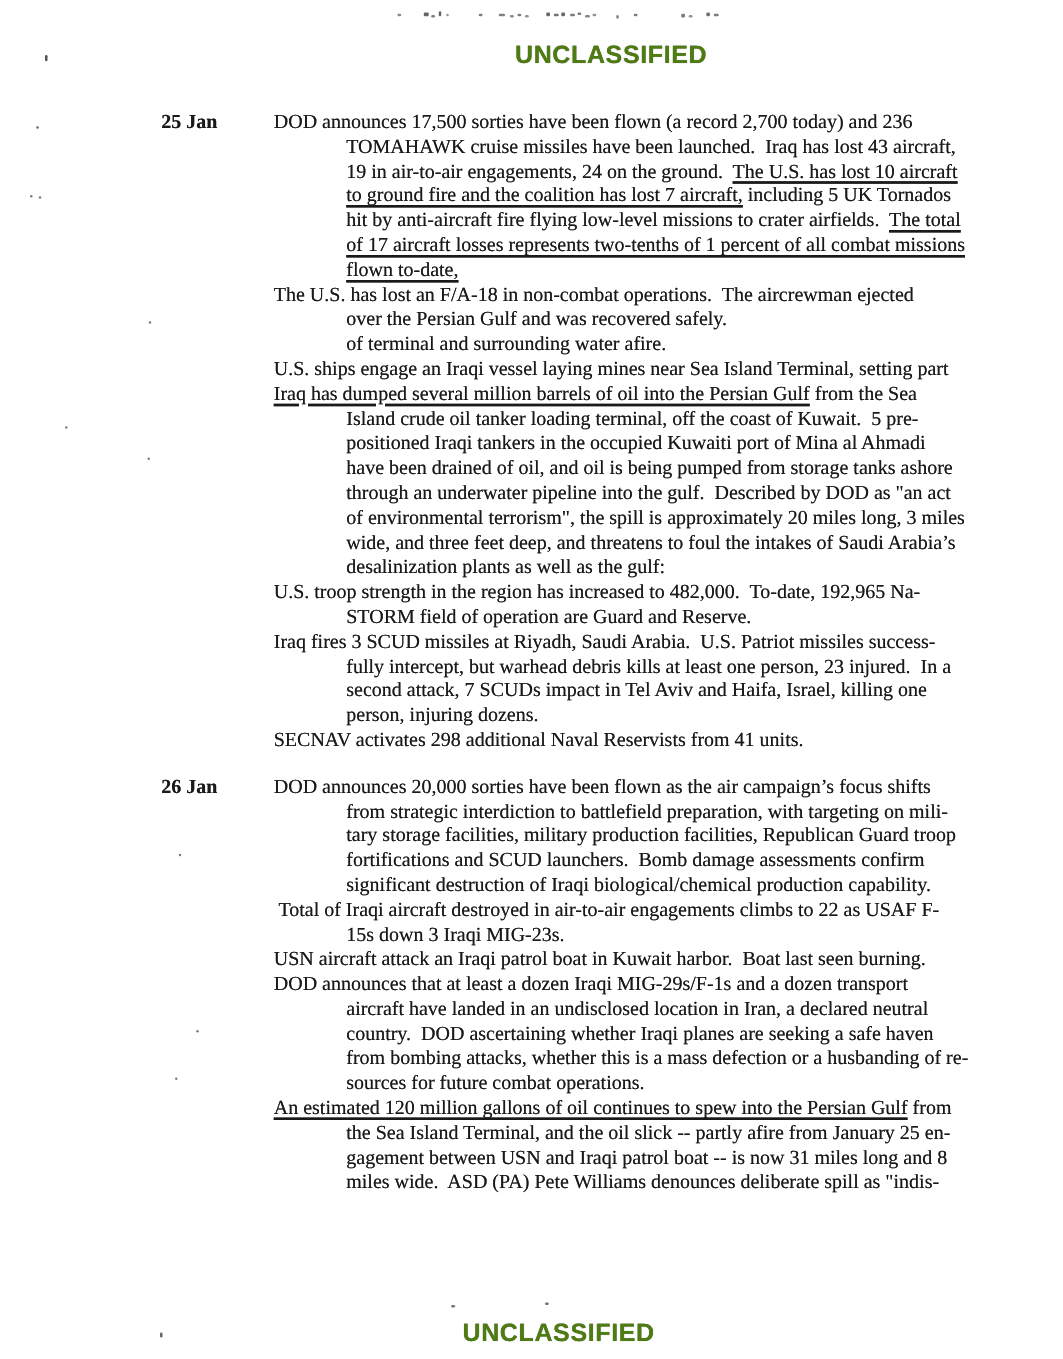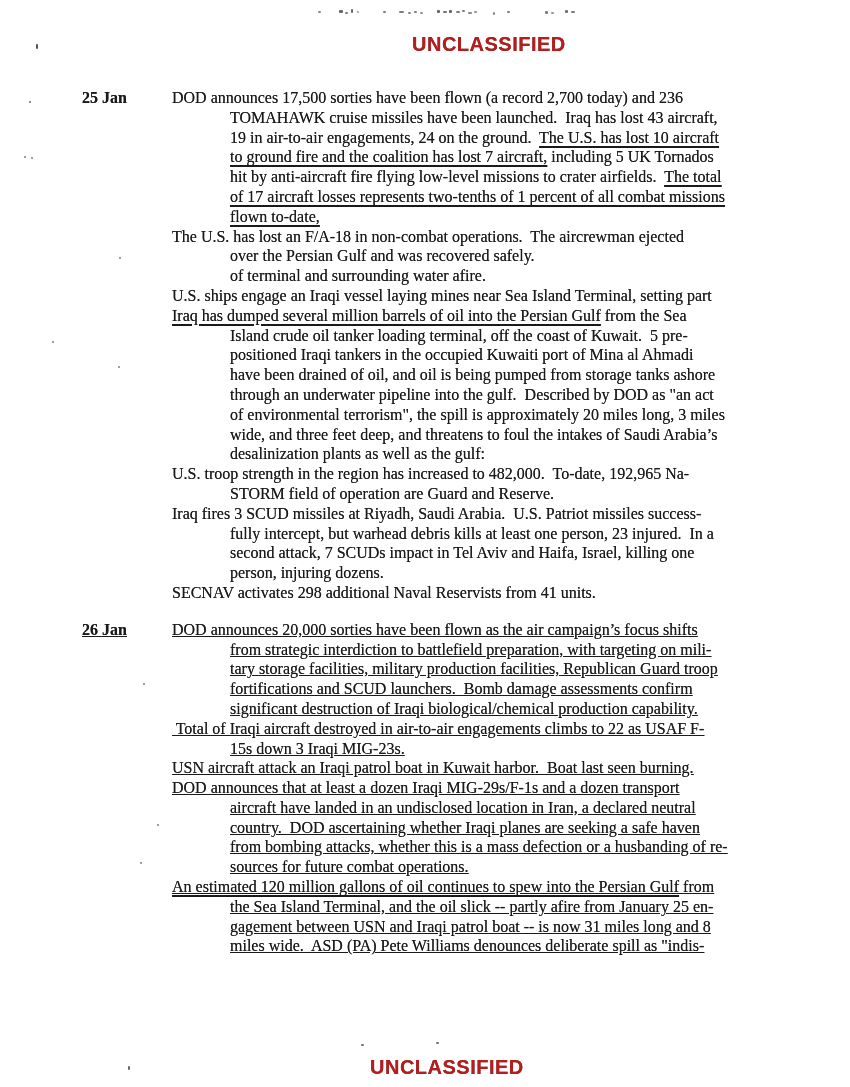--- a/index.html
+++ b/index.html
@@ -5,34 +5,34 @@
   html,body{margin:0;padding:0;}
   body{
     width:850px;height:1087px;position:relative;background:#ffffff;overflow:hidden;
     font-family:"Liberation Serif","DejaVu Serif",serif;color:#1a1a1a;
   }
   .page{position:absolute;inset:0;}
   
   .banner{
     position:absolute;
     font-family:"Liberation Sans","DejaVu Sans",sans-serif;
-    font-weight:bold;font-size:20px;letter-spacing:0.5px;color:#b91c1c;
+    font-weight:bold;font-size:20px;letter-spacing:0.5px;color:#4d7c0f;
     text-shadow:0 0 0.6px rgba(10,10,10,0.7);
   }
   .banner.top{left:412px;top:33px;}
   .banner.bottom{left:370px;top:1056px;}
   
   .content{
     position:absolute;left:82px;top:88px;width:740px;
     font-size:16px;line-height:19.8px;
     text-shadow:0 0 0.5px rgba(20,20,20,0.75);
   }
   .entry{display:flex;align-items:flex-start;}
-  .entry + .entry{margin-top:17px;text-decoration:underline;}
-  .date{flex:0 0 90px;font-weight:bold;white-space:pre;}
+  .entry + .entry{margin-top:17px;}
+  .date{flex:0 0 90px;font-weight:bold;white-space:pre;margin-left:47px;}
   .paras{flex:1 1 auto;min-width:0;}
   .line{white-space:pre;}
   .line.cont{padding-left:58px;}
   .u{
     text-decoration:underline;
     text-decoration-thickness:1.5px;
     text-underline-offset:2.5px;
   }
   
   .speck{position:absolute;background:#272727;border-radius:1px;}

